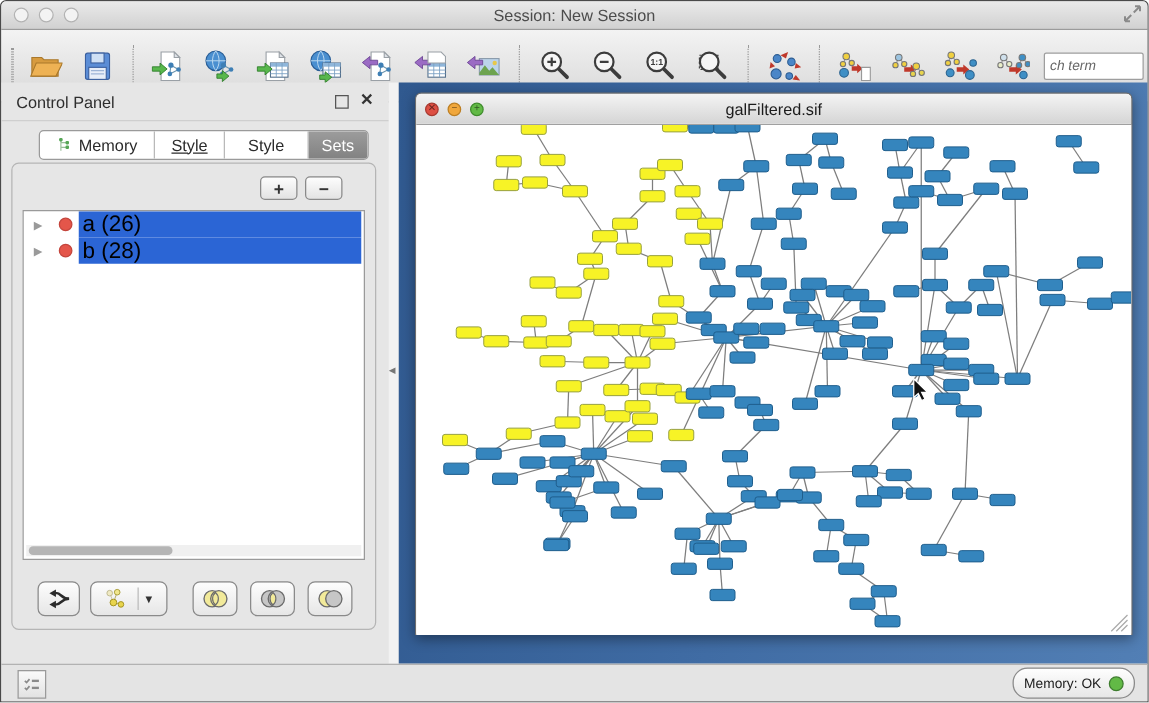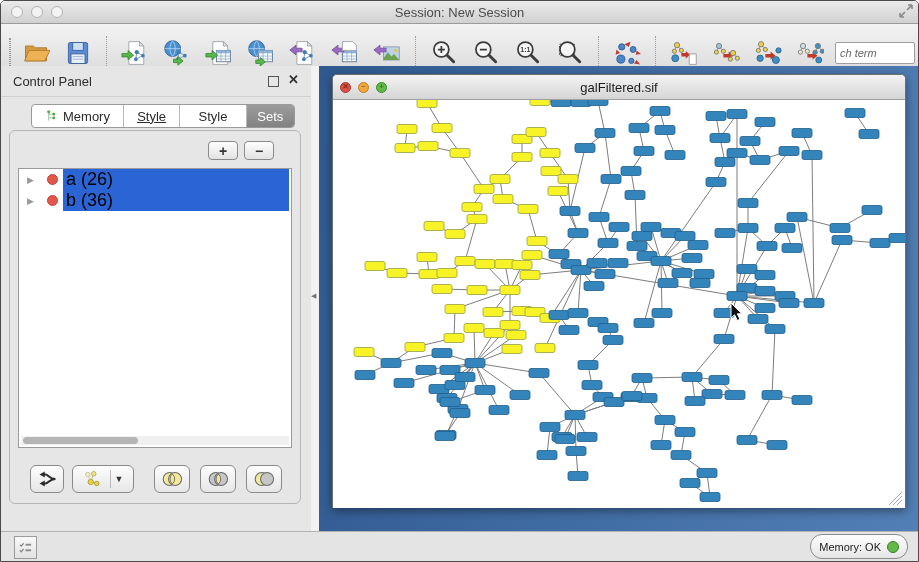--- a/index.html
+++ b/index.html
@@ -340,21 +340,21 @@
         <div class="set-row">
             <div class="row-hl"></div>
             <span class="tri">▶</span>
             <span class="dot"></span>
             <span class="row-label">a (26)</span>
           </div>
           <div class="set-row">
             <div class="row-hl"></div>
             <span class="tri">▶</span>
             <span class="dot"></span>
-            <span class="row-label">b (36)</span>
+            <span class="row-label">b (28)</span>
           </div>
           <div id="list-scrollbar">
           <div id="list-thumb"></div>
         </div>
       </div>
       <div id="cp-buttons">
         <div class="act-btn" id="btn-split">
           <svg viewBox="0 0 32 32">
             <path d="M27 16c-8 0-9-6-13-6h-2" stroke="#2b2b2b" stroke-width="2.6" fill="none"></path>
             <path d="M27 16c-8 0-9 6-13 6h-2" stroke="#2b2b2b" stroke-width="2.6" fill="none"></path>

